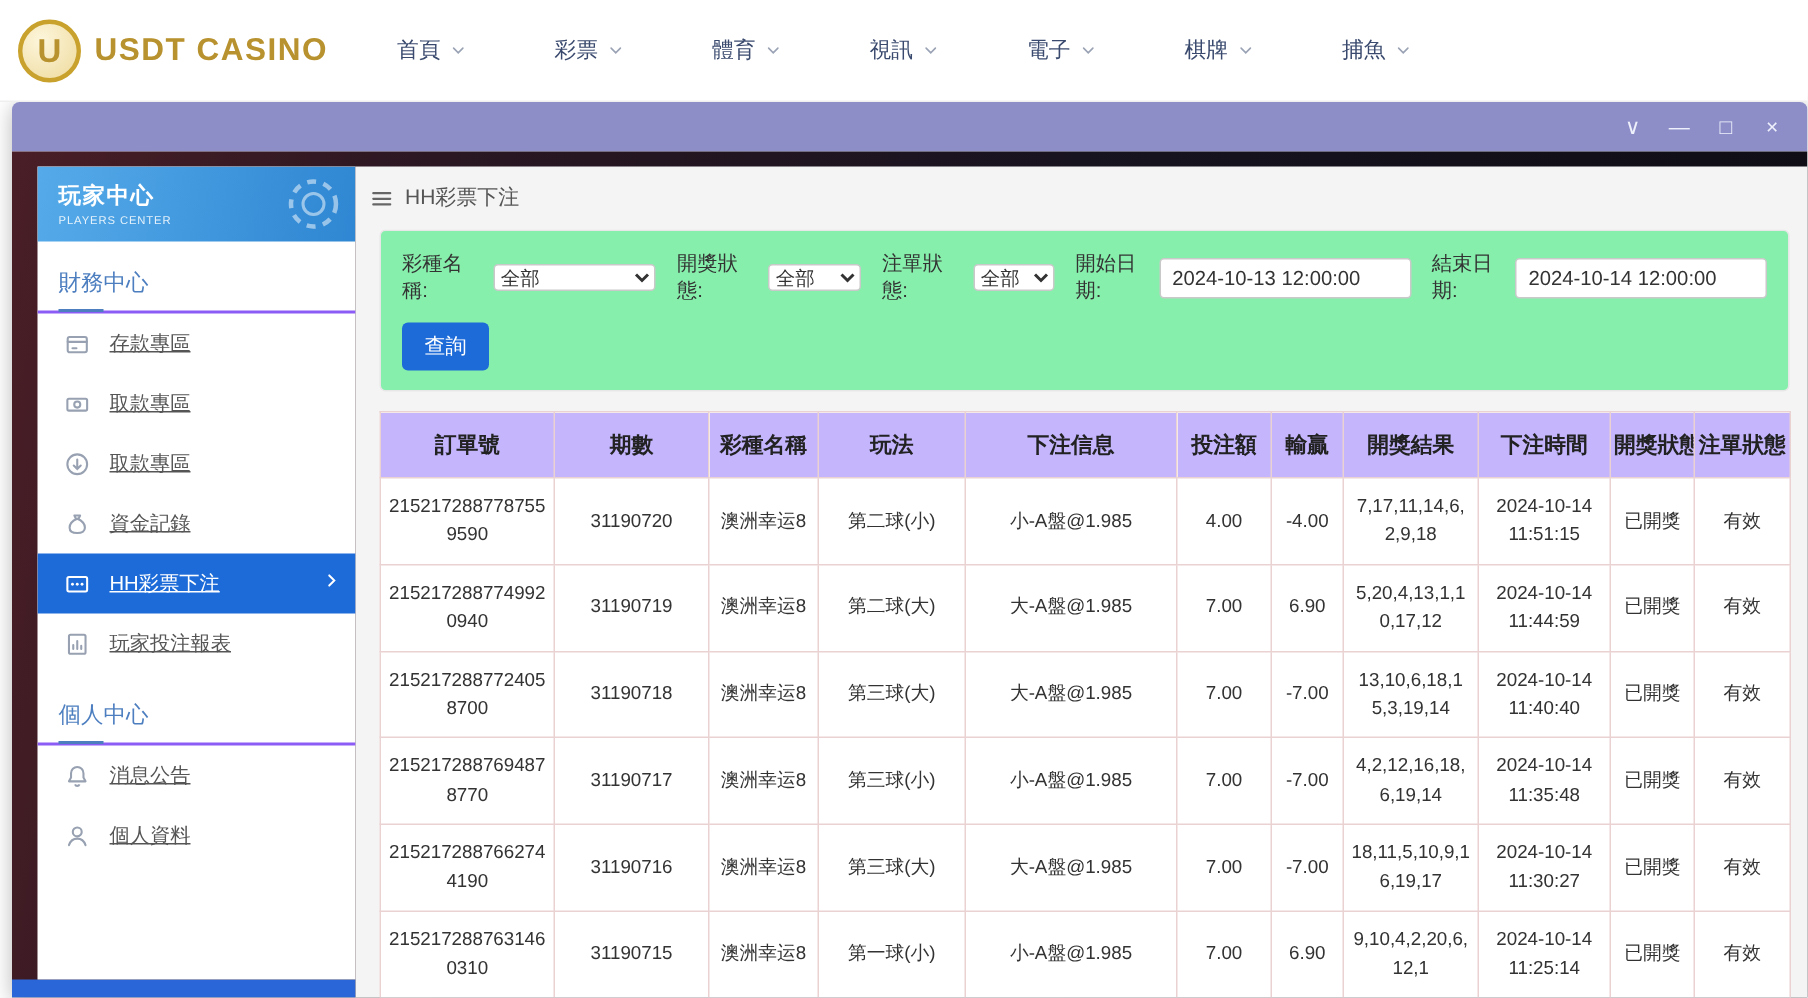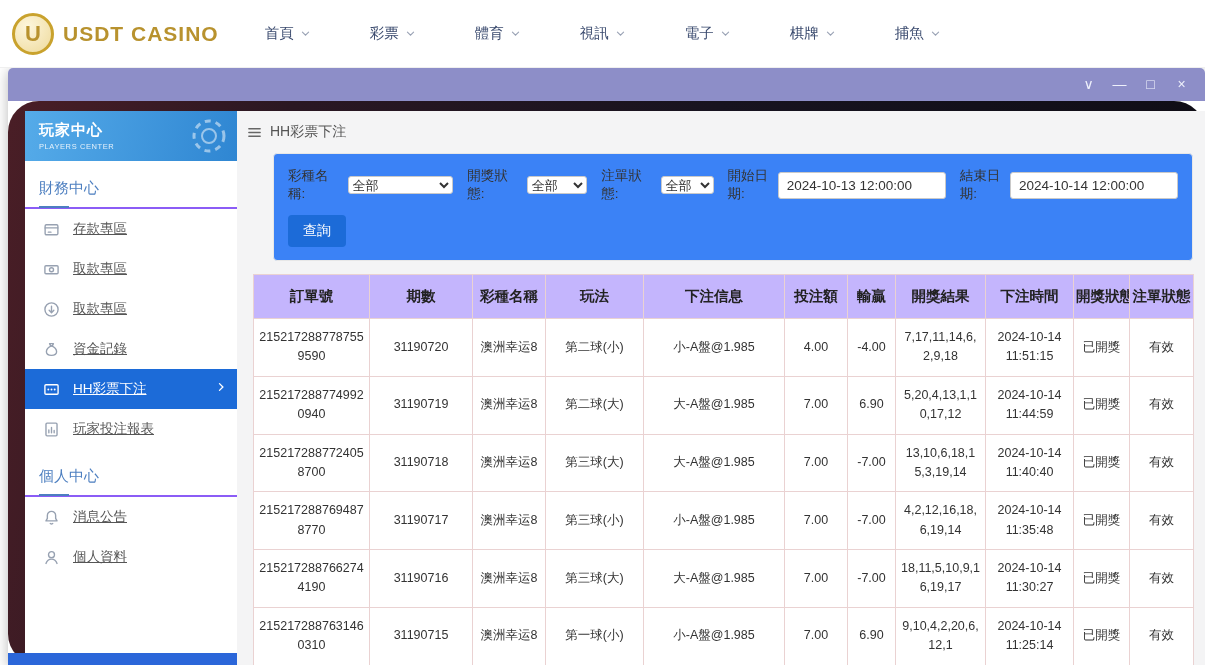--- a/index.html
+++ b/index.html
@@ -20,21 +20,21 @@
   .nav-item .icn { color:#9aa3b5; display:flex; }
   .nav-item .icn svg { width:11px; height:11px; }
 
   
   .modal { position:absolute; left:8px; top:68px; right:0; bottom:0;
     border-radius:5px 5px 0 0; overflow:hidden; box-shadow:0 2px 14px rgba(0,0,0,.28); }
   .titlebar { height:33px; background:var(--titlebar,#8d8ec8);
     display:flex; justify-content:flex-end; align-items:center; padding-right:8px; }
   .win-btn { width:31px; text-align:center; color:#eef0fb; font-size:14px; cursor:pointer; line-height:33px; }
   .modal-body { position:absolute; top:33px; left:0; right:0; bottom:0;
-    background:linear-gradient(100deg,#4a1e26 0%,#2a1722 22%,#17131f 55%,#0e0c14 100%);border-radius:31px; }
+    background:linear-gradient(100deg,#4a1e26 0%,#2a1722 22%,#17131f 55%,#0e0c14 100%); }
   .modal-body::after { content:""; position:absolute; left:0; bottom:0; width:229px; height:12px;
     background:#2b66d9; }
   .inner { position:absolute; left:17px; top:10px; right:0; bottom:0; display:flex; z-index:2; }
 
   
   .sidebar { width:212px; background:#fff; margin-bottom:12px; flex:0 0 auto; overflow:hidden; }
   .sb-header { height:50px; display:flex; align-items:center; justify-content:space-between;
     padding:0 10px 0 14px; color:#fff;
     background:linear-gradient(100deg,var(--sidebar-header-start,#55abe9),var(--sidebar-header-end,#2f86d2)); }
   .sb-title { font-size:15px; font-weight:bold; letter-spacing:1px; }
@@ -53,21 +53,21 @@
   .sb-item .icn.right { position:absolute; right:10px; width:12px; }
   .sb-item .icn.right svg { width:12px; height:12px; }
 
   
   .content { flex:1; background:#f4f4f5; display:flex; flex-direction:column; overflow:hidden; }
   .breadcrumb { height:42px; flex:0 0 auto; display:flex; align-items:center; gap:8px;
     padding:0 10px; font-size:14px; color:#555; }
   .icn.menu { color:#666; display:flex; cursor:pointer; }
   .icn.menu svg { width:15px; height:15px; }
   .body-pad { padding:0 12px 0 16px; overflow:hidden; }
-  .filter-panel { background:#3b82f6; border:1px solid #e7e7e7; border-radius:4px; padding:13px 14px;margin-left:20px; }
+  .filter-panel { background:#86efac; border:1px solid #e7e7e7; border-radius:4px; padding:13px 14px; }
   .filter-row { display:flex; align-items:center; gap:14px; }
   .filter { display:flex; align-items:center; gap:5px; font-size:13.5px; color:#333; }
   .f-select { height:18px; border:1px solid #c9c9c9; border-radius:3px; background:#fff;
     font-size:13px; color:#333; font-family:inherit; }
   .filter:nth-child(1) .f-select { width:112px; }
   .filter:nth-child(2) .f-select { width:64px; }
   .filter:nth-child(3) .f-select { width:56px; }
   .f-input { height:27px; width:168px; border:1px solid #c9c9c9; border-radius:3px;
     font-size:13.5px; color:#333; padding:0 8px; font-family:inherit; }
   .query-btn { margin-top:12px; background:var(--accent,#1c6bd8); color:#fff; border:none;

